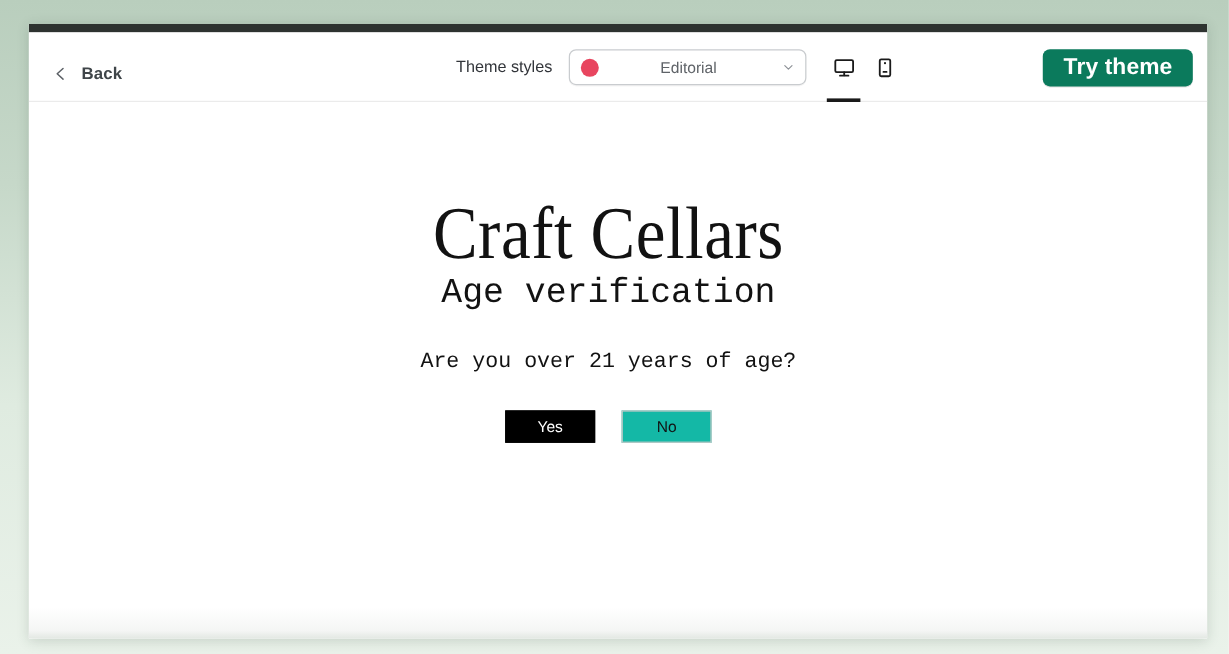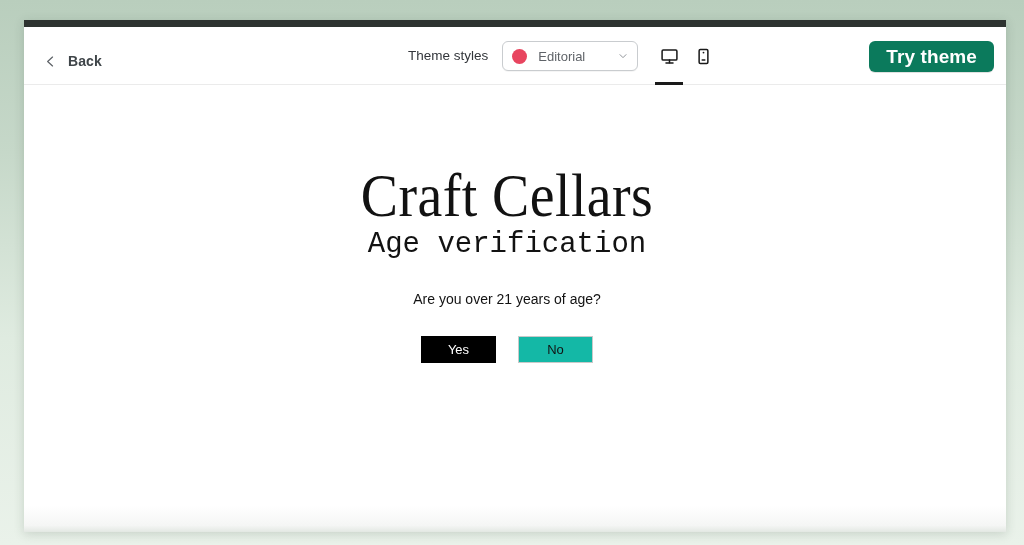--- a/index.html
+++ b/index.html
@@ -80,34 +80,34 @@
     height: 58px;
     display: flex;
     align-items: center;
     gap: 0;
   }
   .theme-styles-label {
     font-size: 13.5px;
     color: #32353a;
     margin-right: 14px;
     line-height: 1;
-    margin-left: 28px;
   }
 
   .style-select {
     display: flex;
     align-items: center;
     height: 30px;
     min-width: 136px;
     border: 1px solid #c9cccf;
     border-radius: 6px;
     background: #fff;
     padding: 0 8px 0 9px;
     cursor: pointer;
     box-shadow: 0 1px 0 rgba(0,0,0,0.04);
+    gap: 40px;
   }
   .swatch {
     width: 15px;
     height: 15px;
     border-radius: 50%;
     background: #e8455f;
     flex: 0 0 auto;
   }
   .style-name {
     font-size: 13px;
@@ -202,22 +202,22 @@
 
   .gate-title {
     font-family: Liberation Mono, monospace;
     font-size: 29px;
     font-weight: normal;
     color: #121212;
     line-height: 1.2;
   }
 
   .gate-question {
-    font-family: Liberation Sans, sans-serif;
-    font-size: 14px;
+    font-family: Liberation Mono, monospace;
+    font-size: 18px;
     color: #121212;
     margin-top: 27px;
     line-height: 1.4;
   }
 
   .gate-actions {
     margin-top: 27px;
     display: flex;
     justify-content: center;
     gap: 22px;

